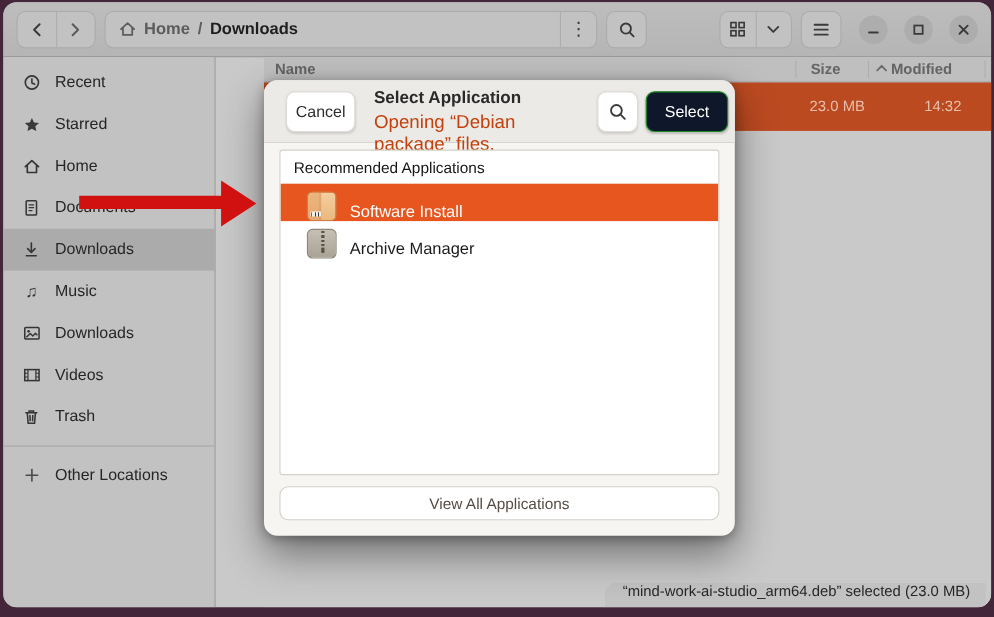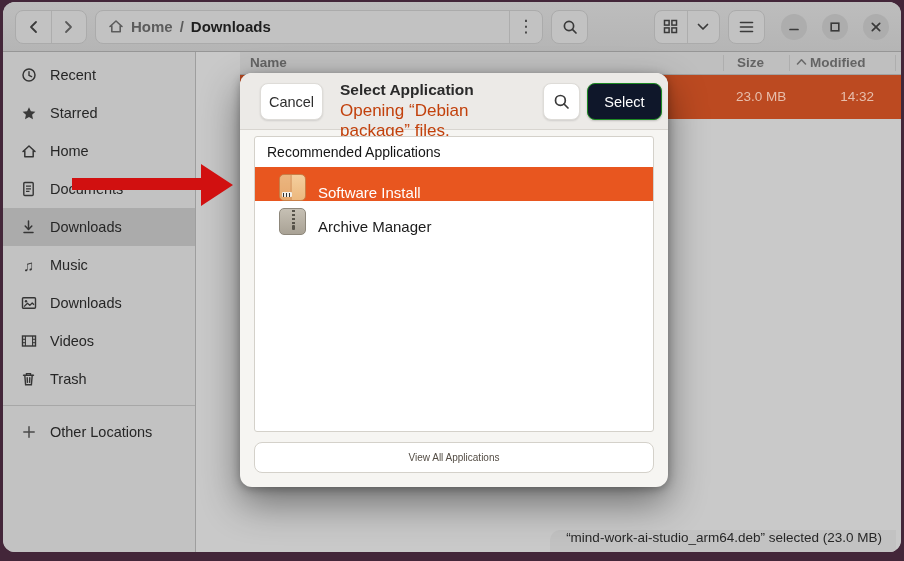--- a/index.html
+++ b/index.html
@@ -148,21 +148,21 @@
   }
   .icon-zip .zipper {
     position:absolute; left:12px; top:1px; height:15px; width:3px;
     background:repeating-linear-gradient(180deg,#57534a 0 2px,transparent 2px 4px);
   }
   .icon-zip .pull { position:absolute; left:12px; top:16px; width:3px; height:5px; background:#57534a; border-radius:1px; }
   .view-all {
     position:absolute; left:14px; top:369px; width:400px; height:31px;
     background:#ffffff; border:1px solid #d4d1ca; border-radius:8px;
     display:flex; align-items:center; justify-content:center;
-    font-size:10px; color:#544d45;
+    font-size:14px; color:#544d45;
   }
   
   #arrow-overlay { position:absolute; left:0; top:0; z-index:20; pointer-events:none; }
   svg { display:block; }
 </style>
 </head>
 <body>
 
 <div id="window">
 

